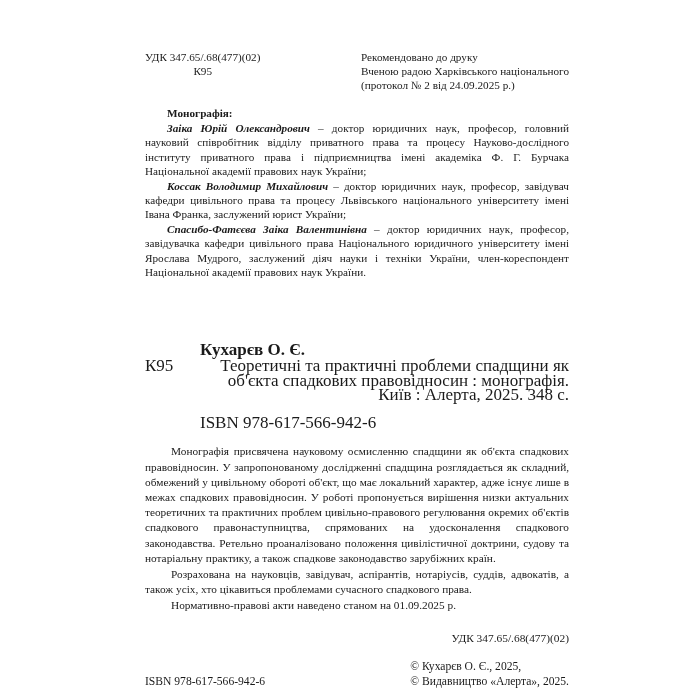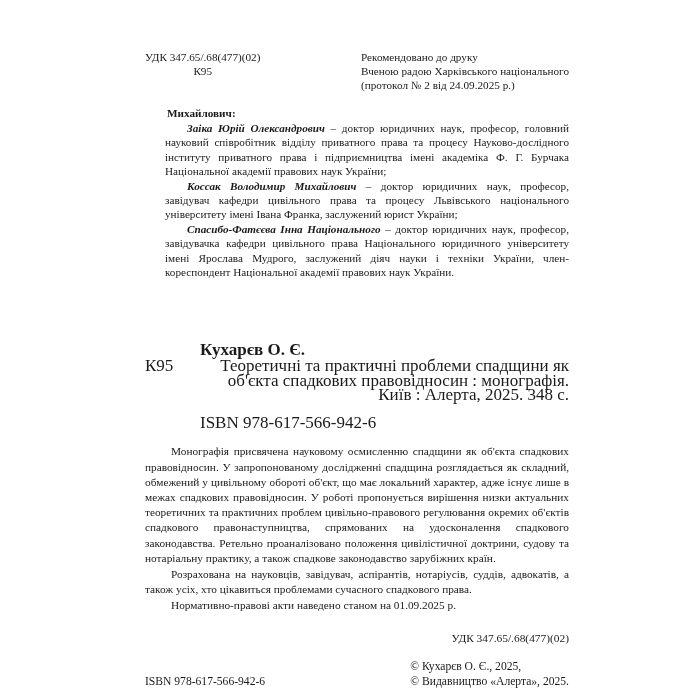--- a/index.html
+++ b/index.html
@@ -62,21 +62,20 @@
   .reviewers-heading {
     font-weight: bold;
     text-indent: 22px;
     margin-bottom: 1px;
     text-align: left;
   }
   .reviewer-entry {
     text-indent: 22px;
     margin-bottom: 0px;
     text-align: justify;
-    margin-left: 20px;
   }
   .reviewer-entry:last-child { text-align: justify; }
   .reviewer-name {
     font-weight: bold;
     font-style: italic;
   }
 
   
   .bib-block {
     margin-top: 64px;
@@ -156,27 +155,27 @@
         <span class="cutter">К95</span>
       </div>
       <div class="recommend">
         <div>Рекомендовано до друку</div>
         <div>Вченою радою Харківського національного</div>
         <div>(протокол № 2 від 24.09.2025 р.)</div>
       </div>
     </div>
 
     <div class="reviewers">
-      <div class="reviewers-heading">Михайлович:</div>
+      <div class="reviewers-heading">Монографія:</div>
 
       <div class="reviewer-entry"><span class="reviewer-name">Заіка Юрій Олександрович</span><span> – доктор юридичних наук, професор, головний науковий співробітник відділу приватного права та процесу Науково-дослідного інституту приватного права і підприємництва імені академіка Ф. Г. Бурчака Національної академії правових наук України;</span></div>
 
       <div class="reviewer-entry"><span class="reviewer-name">Коссак Володимир Михайлович</span><span> – доктор юридичних наук, професор, завідувач кафедри цивільного права та процесу Львівського національного університету імені Івана Франка, заслужений юрист України;</span></div>
 
-      <div class="reviewer-entry"><span class="reviewer-name">Спасибо-Фатєєва Інна Національного</span><span> – доктор юридичних наук, професор, завідувачка кафедри цивільного права Національного юридичного університету імені Ярослава Мудрого, заслужений діяч науки і техніки України, член-кореспондент Національної академії правових наук України.</span></div>
+      <div class="reviewer-entry"><span class="reviewer-name">Спасибо-Фатєєва Заіка Валентинівна</span><span> – доктор юридичних наук, професор, завідувачка кафедри цивільного права Національного юридичного університету імені Ярослава Мудрого, заслужений діяч науки і техніки України, член-кореспондент Національної академії правових наук України.</span></div>
     </div>
 
     <div class="bib-block">
       <div class="bib-author">Кухарєв О. Є.</div>
       <div class="bib-desc-row">
         <div class="bib-cutter">К95</div>
         <div class="bib-desc">Теоретичні та практичні проблеми спадщини як об'єкта спадкових правовідносин : монографія. Київ : Алерта, 2025. 348 с.</div>
       </div>
       <div class="bib-isbn">ISBN 978-617-566-942-6</div>
     </div>

